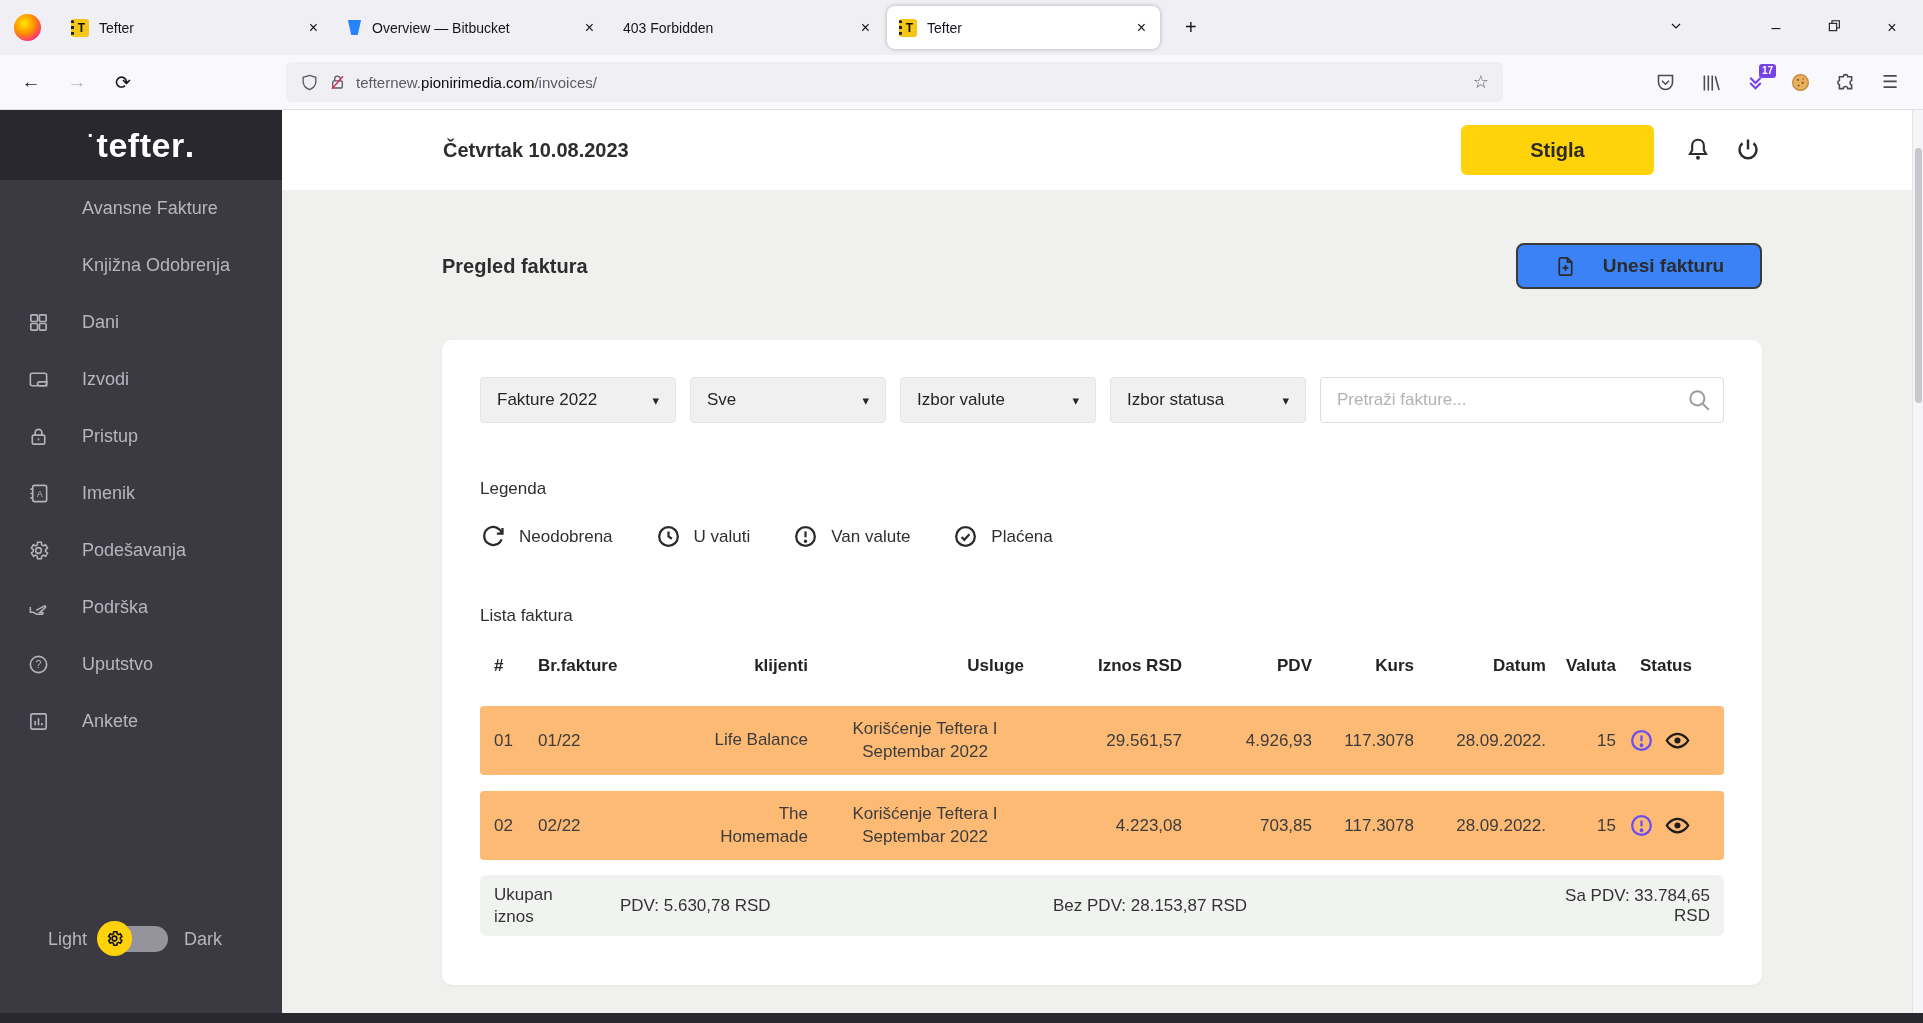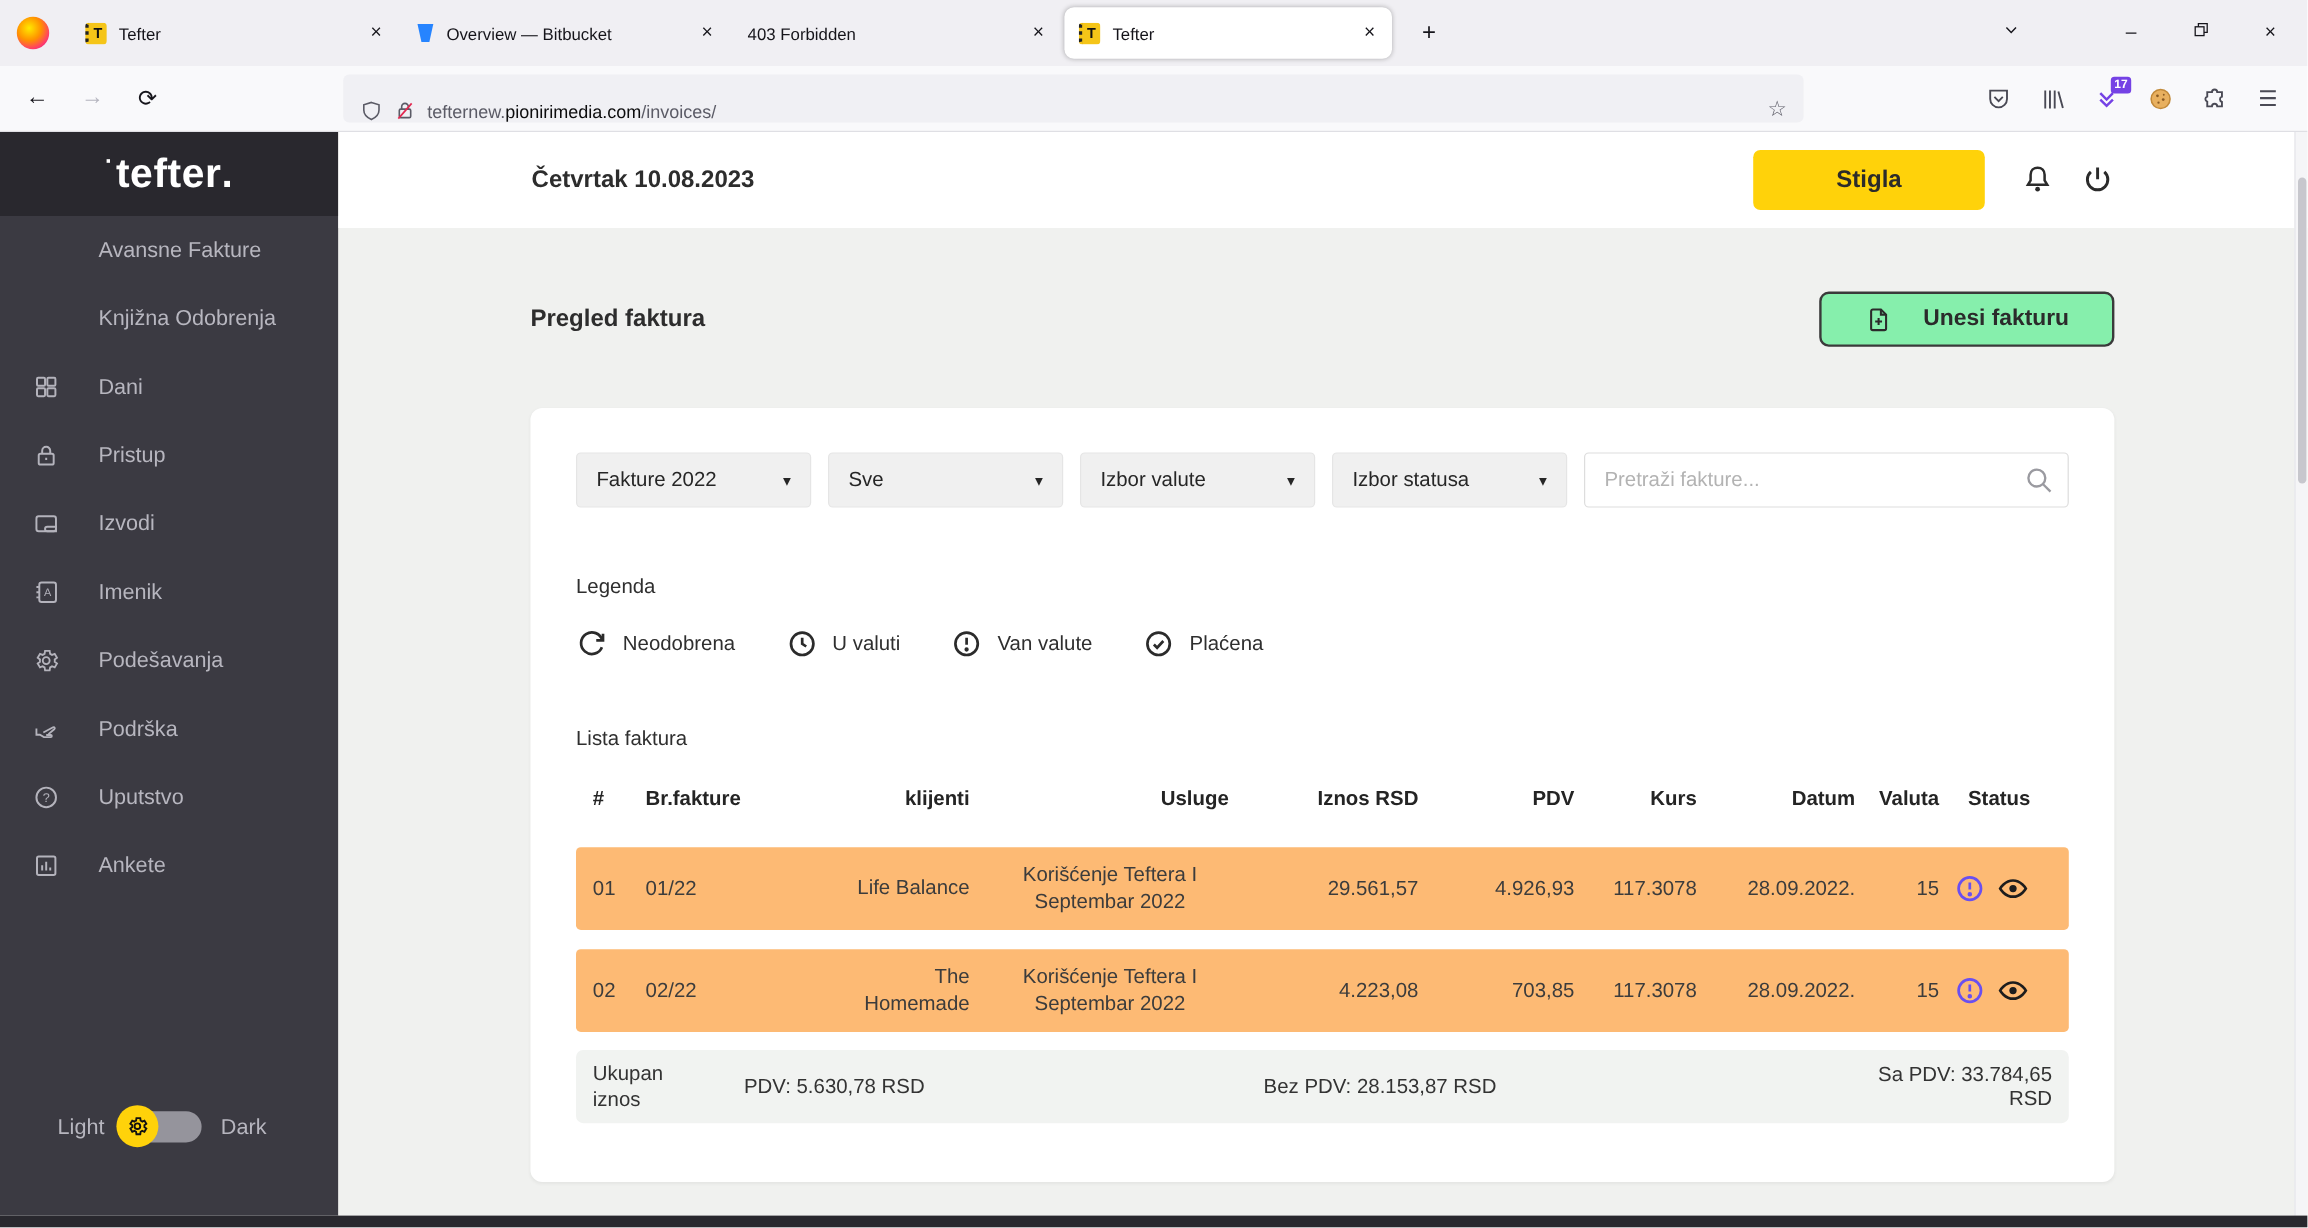--- a/index.html
+++ b/index.html
@@ -26,21 +26,21 @@
   .wc svg { width:16px; height:16px; }
   .wc-chevron { margin-right:78px; }
   .wc-min { margin-right:36px; }
   .wc-restore { margin-right:36px; }
 
   .navbar { height:55px; background:#f9f9fb; border-bottom:1px solid #dfdfe4; display:flex; align-items:center; }
   .nav-btn { width:34px; height:34px; display:flex; align-items:center; justify-content:center;
     font-size:19px; color:#15141a; margin-left:12px; }
   .nav-btn.first { margin-left:14px; }
   .nav-btn.disabled { color:#b5b5bf; }
-  .urlfield { display:flex; align-items:flex-end; gap:9px; background:#f0f0f4; border-radius:5px;
+  .urlfield { display:flex; align-items:center; gap:9px; background:#f0f0f4; border-radius:5px;
     height:40px; width:1217px; margin-left:146px; padding:0 14px; }
   .urlfield svg { width:19px; height:19px; flex:none; }
   .url-text { font-size:15px; white-space:nowrap; }
   .url-dim { color:#5b5b66; } .url-domain { color:#0c0c0d; }
   .url-star { margin-left:auto; font-size:18px; color:#5b5b66; }
   .toolbar-icons { display:flex; align-items:center; gap:15px; margin-left:147px; }
   .tb-icon { width:30px; height:30px; display:flex; align-items:center; justify-content:center; position:relative; }
   .tb-icon svg { width:21px; height:21px; }
   .dl-badge { position:absolute; top:-3px; right:-6px; background:#7542e5; color:#fff; font-size:10px;
     font-weight:bold; padding:1px 3px; border-radius:3px; line-height:1.2; }
@@ -67,21 +67,21 @@
   .date { font-size:20px; font-weight:bold; color:#2d2d2d; }
   .header-right { margin-left:auto; display:flex; align-items:center; }
   .stigla-btn { width:193px; height:50px; background:#ffd20a; border-radius:6px; display:flex;
     align-items:center; justify-content:center; font-size:20px; font-weight:bold; color:#2b2b2b; }
   .bell { margin-left:30px; } .power { margin-left:22px; }
   .hicon svg { width:28px; height:28px; display:block; }
 
   .page-body { padding:0 163px 0 160px; }
   .title-row { margin-top:53px; display:flex; align-items:center; justify-content:space-between; }
   .page-title { font-size:20px; font-weight:bold; color:#2d2d2d; }
-  .add-btn { width:246px; height:46px; background:#86efac; border:2px solid #3a3a3a; border-radius:8px;
+  .add-btn { width:246px; height:46px; background:#3b82f6; border:2px solid #3a3a3a; border-radius:8px;
     display:flex; align-items:center; justify-content:center; gap:26px; font-size:19px; font-weight:bold; color:#2b2b2b; }
   .add-btn svg { width:23px; height:23px; }
 
   .card { margin-top:51px; background:#fff; border-radius:10px; height:645px; padding:37px 38px;
     box-shadow:0 1px 3px rgba(0,0,0,.05); }
 
   .filters { display:flex; gap:14px; }
   .dropdown { width:196px; height:46px; background:#f0f0f0; border:1px solid #e5e5e5; border-radius:4px;
     display:flex; align-items:center; justify-content:space-between; padding:0 16px; font-size:17px; color:#262626; }
   .dd-caret { font-size:13px; color:#262626; }
@@ -249,35 +249,35 @@
             <rect x="13" y="4" width="7" height="7" rx="1"></rect>
             <rect x="4" y="13" width="7" height="7" rx="1"></rect>
             <rect x="13" y="13" width="7" height="7" rx="1"></rect>
           </svg>
       </span>
       <span>Dani</span>
     </div>
     <div class="side-item">
       <span class="sicon">
         <svg viewBox="0 0 24 24" fill="none" stroke="#b4b3bc" stroke-width="1.7">
+            <rect x="3.5" y="5.5" width="17" height="13" rx="2"></rect>
+            <path d="M13 14.5h7.5v4h-7.5a2 2 0 0 1 0-4z"></path>
+          </svg>
+      </span>
+      <span>Izvodi</span>
+    </div>
+    <div class="side-item">
+      <span class="sicon">
+        <svg viewBox="0 0 24 24" fill="none" stroke="#b4b3bc" stroke-width="1.7">
             <rect x="5.5" y="10.5" width="13" height="9.5" rx="1.5"></rect>
             <path d="M8.5 10.5V8a3.5 3.5 0 0 1 7 0v2.5"></path>
             <path d="M12 14v2"></path>
           </svg>
       </span>
       <span>Pristup</span>
-    </div>
-    <div class="side-item">
-      <span class="sicon">
-        <svg viewBox="0 0 24 24" fill="none" stroke="#b4b3bc" stroke-width="1.7">
-            <rect x="3.5" y="5.5" width="17" height="13" rx="2"></rect>
-            <path d="M13 14.5h7.5v4h-7.5a2 2 0 0 1 0-4z"></path>
-          </svg>
-      </span>
-      <span>Izvodi</span>
     </div>
     <div class="side-item">
       <span class="sicon">
         <svg viewBox="0 0 24 24" fill="none" stroke="#b4b3bc" stroke-width="1.7">
             <rect x="6" y="3.5" width="14.5" height="17" rx="2"></rect>
             <path d="M3.5 7.5h2.5M3.5 12h2.5M3.5 16.5h2.5"></path>
             <text x="13.3" y="15.5" font-size="9.5" fill="#b4b3bc" stroke="none" text-anchor="middle" font-family="Liberation Sans">A</text>
           </svg>
       </span>
       <span>Imenik</span>

